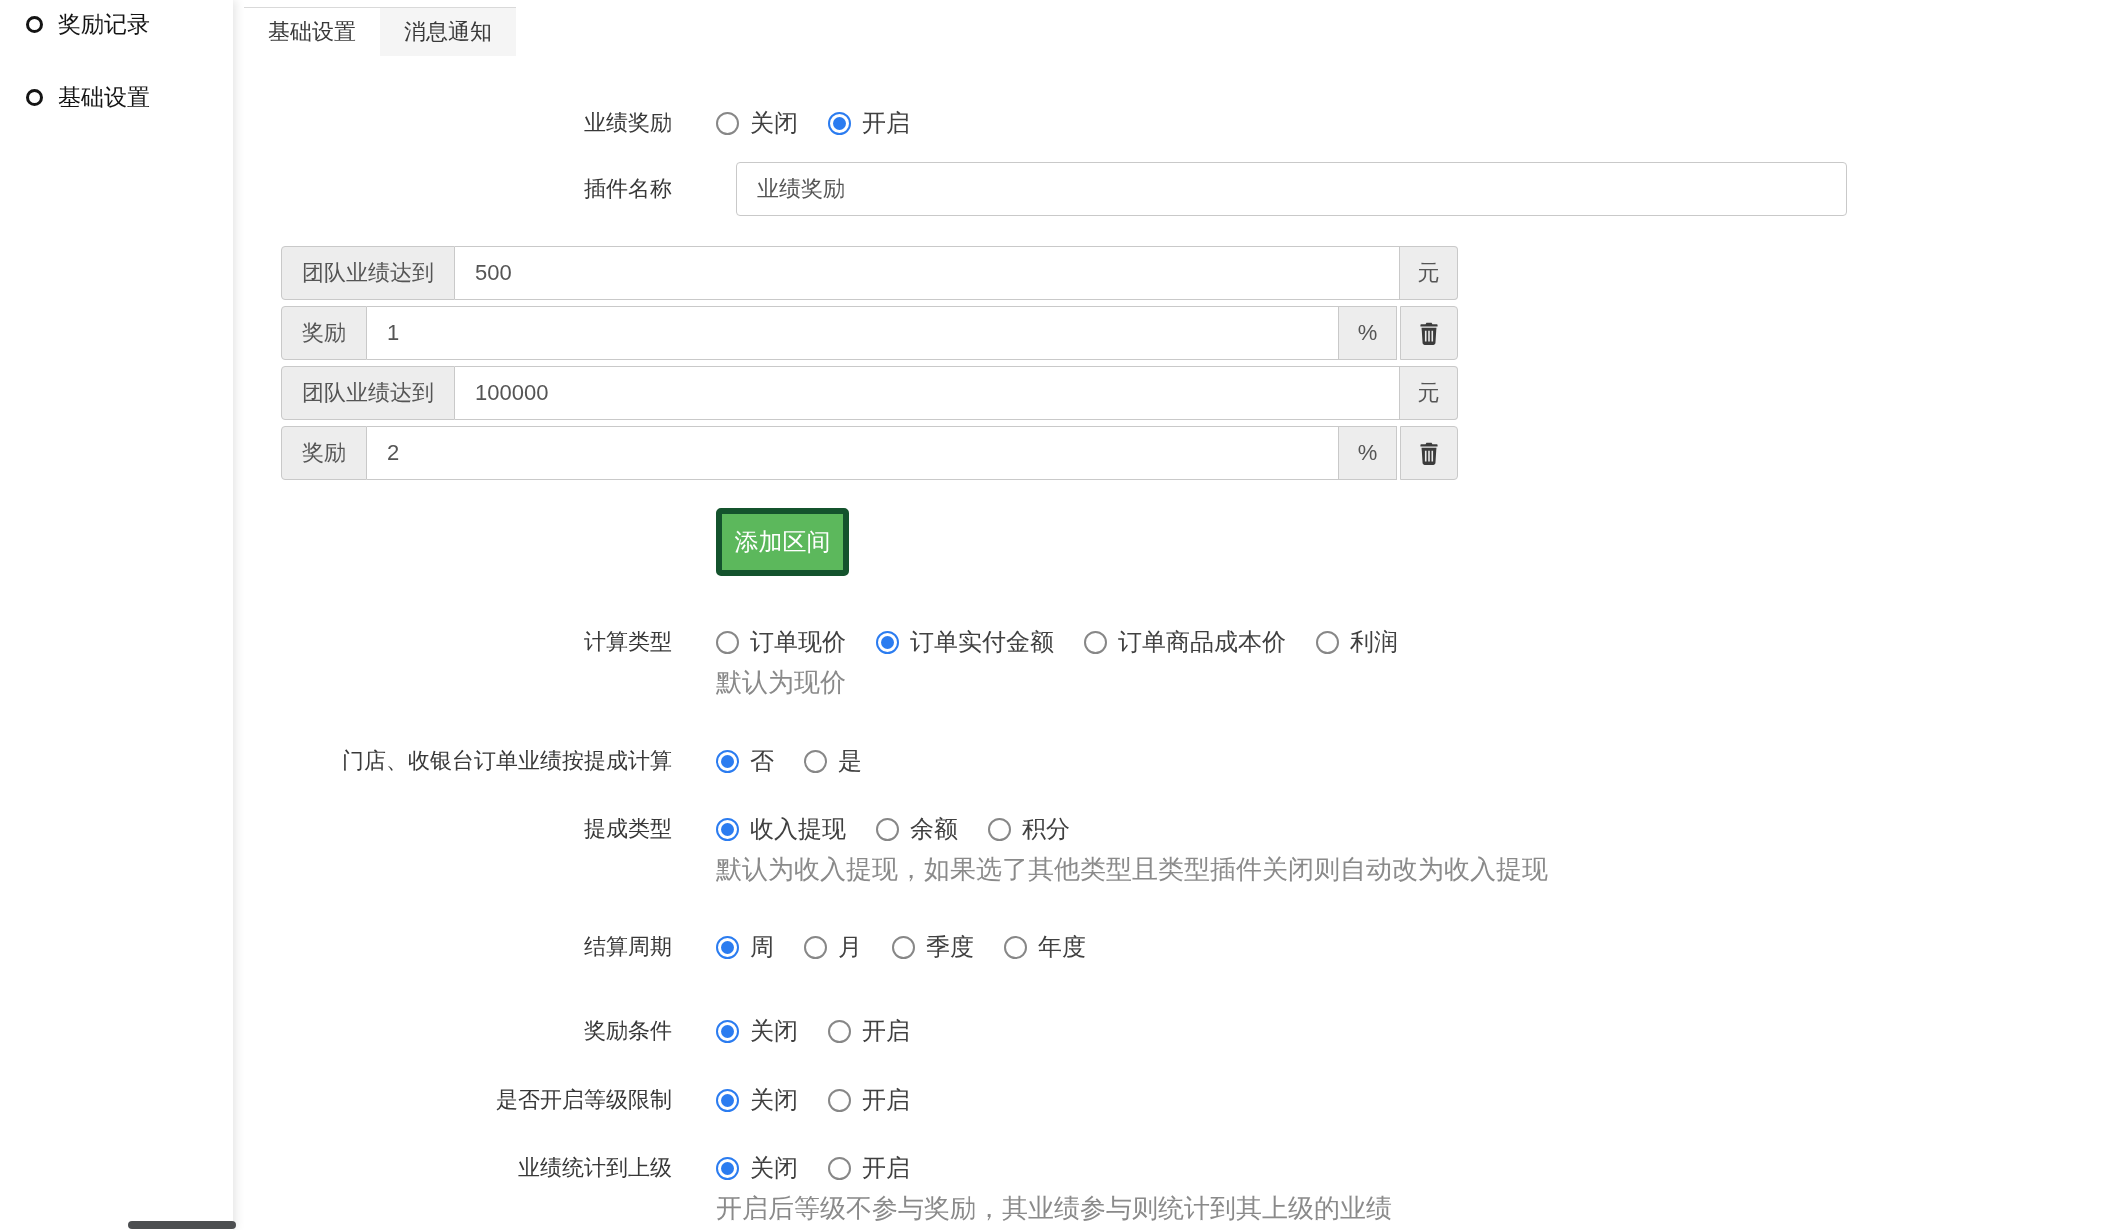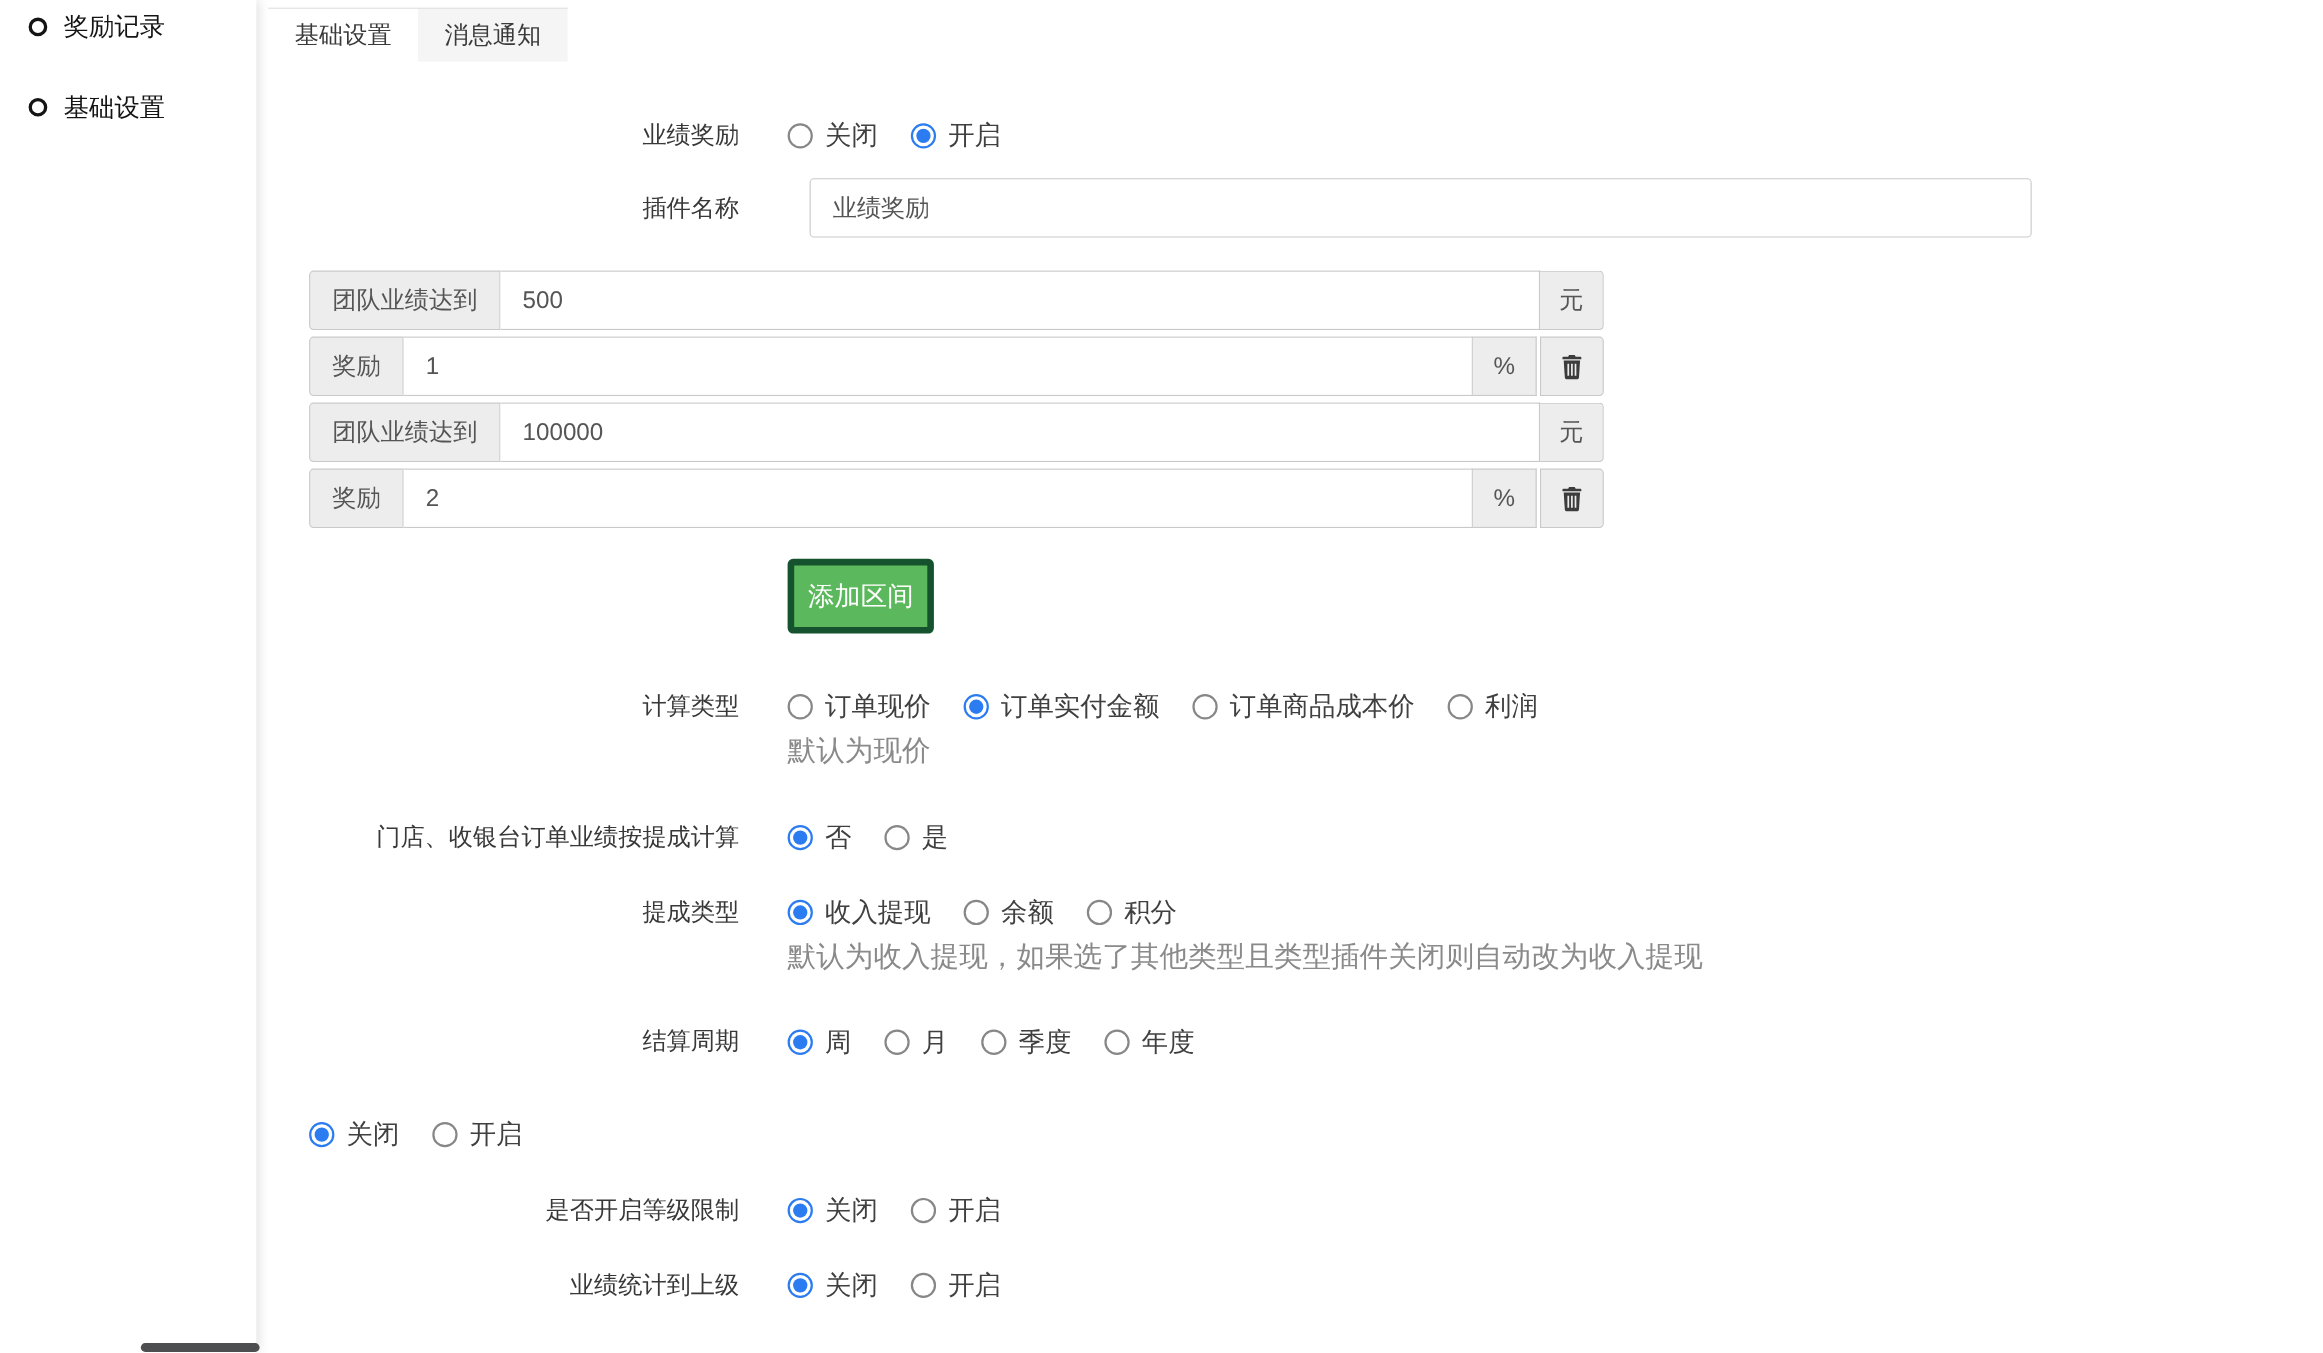--- a/index.html
+++ b/index.html
@@ -232,20 +232,21 @@
             </div>
             <div class="opt">
               <span class="radio"></span>
               <span>年度</span>
             </div>
           </div>
         </div>
     </div>
 
     <div class="frow mt50">
+      <div class="flabel">奖励条件</div>
       <div class="fctl">
           <div class="opts">
             <div class="opt">
               <span class="radio sel"></span>
               <span>关闭</span>
             </div>
             <div class="opt">
               <span class="radio"></span>
               <span>开启</span>
             </div>
@@ -275,19 +276,20 @@
         <div class="opts">
             <div class="opt">
               <span class="radio sel"></span>
               <span>关闭</span>
             </div>
             <div class="opt">
               <span class="radio"></span>
               <span>开启</span>
             </div>
           </div>
+        <div class="hint">开启后等级不参与奖励，其业绩参与则统计到其上级的业绩</div>
       </div>
     </div>
 
   </div>
 
   <div class="hscroll-thumb"></div>
 </div>
 
 </body></html>

